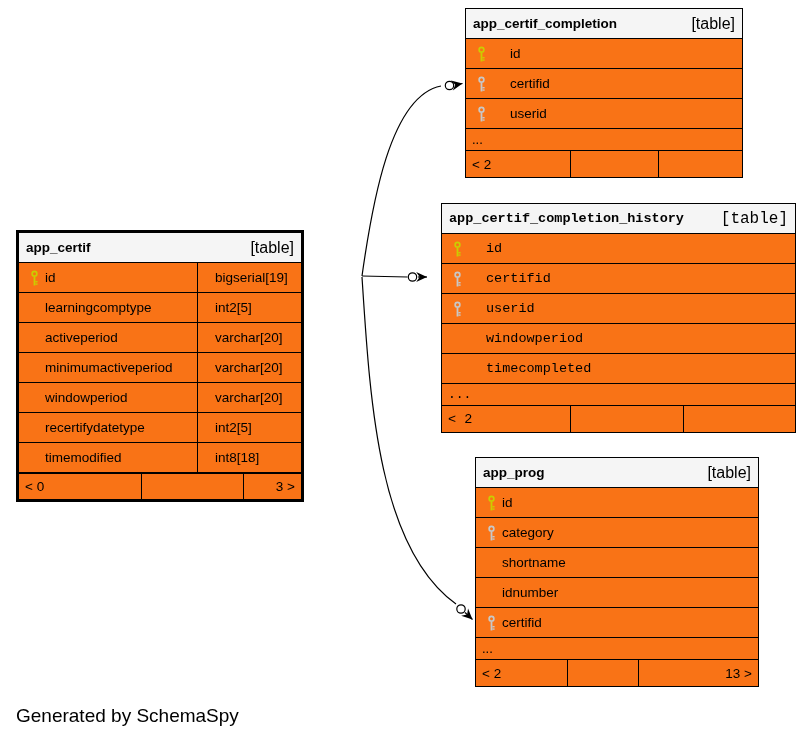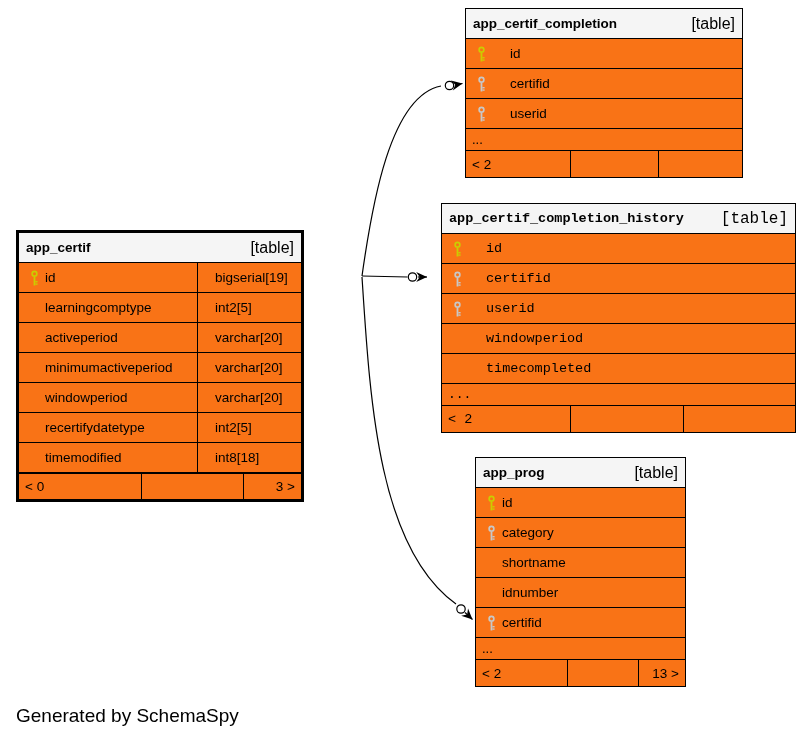--- a/index.html
+++ b/index.html
@@ -267,21 +267,21 @@
       </div>
     <div class="typecell">int8[18]</div>
   </div>
   <div class="tfoot" style="border-top:1px solid var(--border);">
     <div class="fc" style="width:122px;">&lt; 0</div>
     <div class="fc" style="width:102px;"></div>
     <div class="fc grow right">3 &gt;</div>
   </div>
 </div>
 
-<div class="db-table" style="left:475px;top:457px;width:211px;text-align:center;">
+<div class="db-table" style="left:475px;top:457px;width:284px;text-align:center;">
   <div class="thead">
     <span class="tname">app_prog</span>
     <span class="ttag">[table]</span>
   </div>
   <div class="trow">
     <div class="namecell">
         <span class="kicon pk">
           <svg viewBox="0 0 11 16" width="11" height="16" fill="currentColor">
             <path fill-rule="evenodd" d="M5.5 0.6 a3.2 3.2 0 1 0 0 6.4 a3.2 3.2 0 1 0 0 -6.4 M5.5 2.3 a1.5 1.5 0 1 1 0 3 a1.5 1.5 0 1 1 0 -3"></path>
             <rect x="4.6" y="6.8" width="1.8" height="8.7"></rect>

